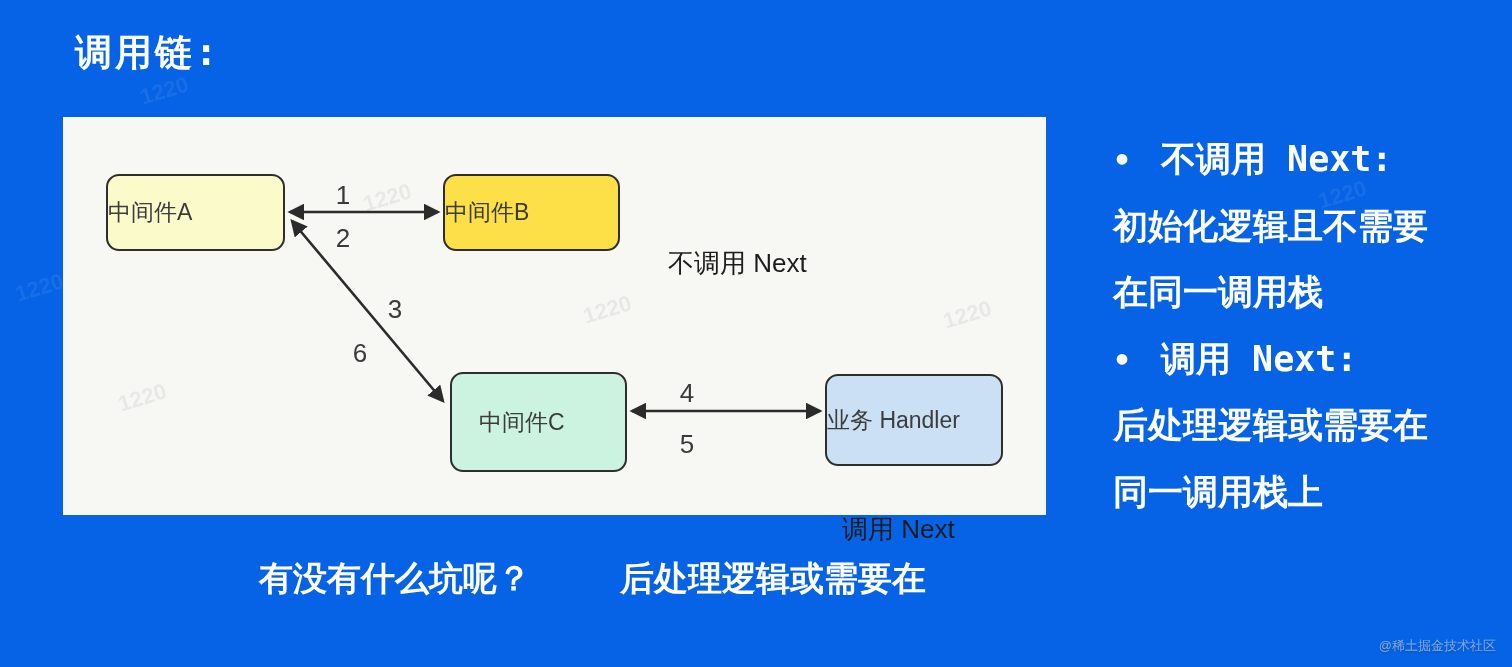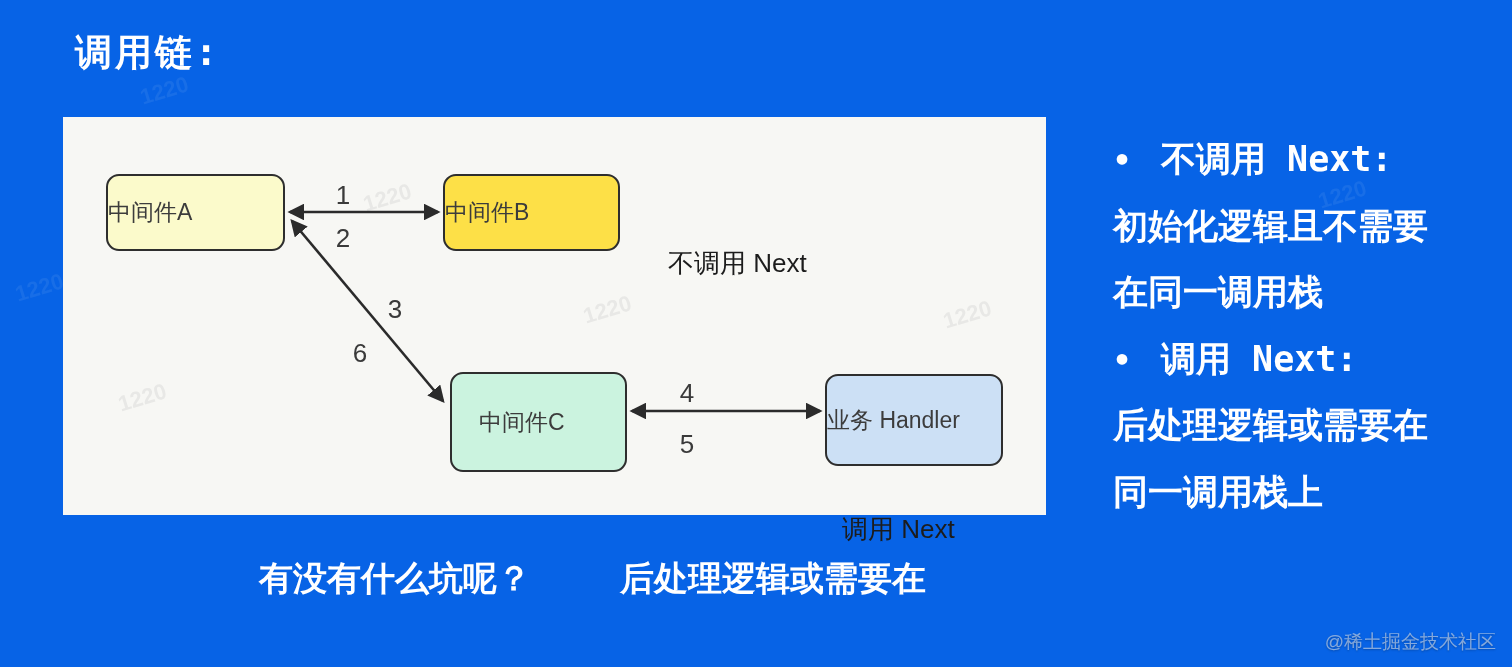--- a/index.html
+++ b/index.html
@@ -86,21 +86,21 @@
   .wm {
     position: absolute; transform: rotate(-17deg);
     font-size: 22px; font-weight: bold; white-space: nowrap;
     pointer-events: none;
   }
   .wm.on-blue  { color: rgba(255,255,255,0.07); }
   .wm.on-panel { color: rgba(110,110,110,0.10); }
 
   .community {
     position: absolute; right: 16px; bottom: 12px;
-    font-size: 19px; color: rgba(235,235,235,0.55);
+    font-size: 13px; color: rgba(235,235,235,0.55);
     text-shadow: 0 1px 2px rgba(0,0,0,0.25);
     text-align: center;
   }
 </style>
 </head>
 <body>
 
 <div class="stage">
 
   <span class="wm on-blue" style="left:140px; top:78px;">1220</span>

